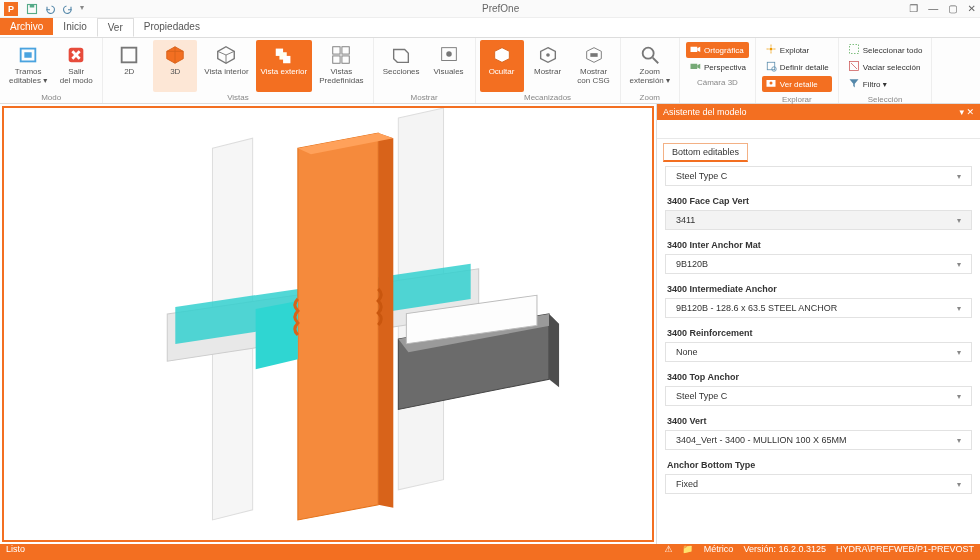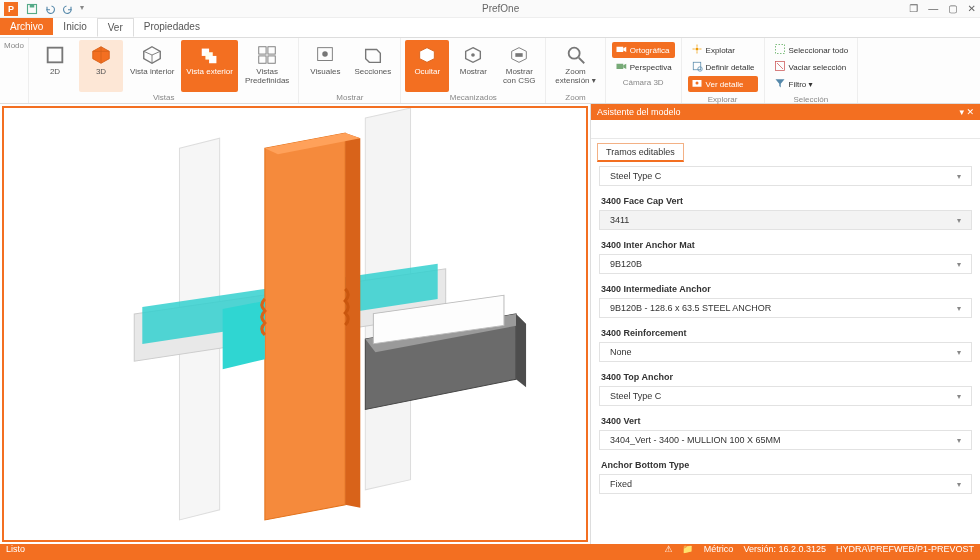--- a/index.html
+++ b/index.html
@@ -25,21 +25,21 @@
   .rlabel { font-size: 8px; text-align: center; line-height: 1.1; color: #555; margin-top: 1px; white-space: pre; }
   .rbtn.selected .rlabel { color: #fff; }
   .rgroup-label { text-align: center; font-size: 8px; color: #888; padding: 1px 0; }
   .rlist { display: flex; flex-direction: column; gap: 1px; padding: 2px; }
   .rline { display: flex; align-items: center; gap: 3px; font-size: 8px; padding: 1px 3px; cursor: pointer; border-radius: 2px; }
   .rline.sel { background: #f36f21; color: #fff; }
   .rline svg { width: 12px; height: 12px; }
   .workarea { display: flex; height: calc(560px - 18px - 20px - 66px - 16px); }
   .viewport { flex: 1; border: 2px solid #f36f21; margin: 2px; position: relative; background: #fff; }
   .viewport svg { width: 100%; height: 100%; }
-  .panel { width: 390px; display: flex; flex-direction: column; border-left: 1px solid #ddd; }
+  .panel { width: 324px; display: flex; flex-direction: column; border-left: 1px solid #ddd; }
   .panel-head { background: #f36f21; color: #fff; font-size: 9px; padding: 3px 6px; display: flex; justify-content: space-between; }
   .panel-sub { border-bottom: 1px solid #e8e8e8; padding: 4px 6px; font-size: 9px; color: #555; }
   .panel-tab { display: inline-block; padding: 3px 8px; border: 1px solid #f3b185; border-bottom: 2px solid #f36f21; font-size: 9px; background: #fff; }
   .panel-body { flex: 1; overflow-y: auto; padding: 4px 8px; }
   .prop { margin-bottom: 6px; }
   .prop-label { font-size: 9px; font-weight: 600; color: #333; padding: 4px 2px; }
   .prop-select { border: 1px solid #e2e2e2; padding: 4px 10px; font-size: 9px; color: #333; display: flex; justify-content: space-between; align-items: center; background: #fff; cursor: pointer; }
   .prop-select.hl { background: #f3f3f3; }
   .caret { color: #888; font-size: 8px; }
   .statusbar { height: 16px; background: #f36f21; color: #fff; font-size: 9px; display: flex; align-items: flex-start; justify-content: space-between; padding: 0 6px; }
@@ -76,20 +76,42 @@
 
 <div class="menutabs">
   <div class="menutab file">Archivo</div>
   <div class="menutab">Inicio</div>
   <div class="menutab active">Ver</div>
   <div class="menutab">Propiedades</div>
 </div>
 
 <div class="ribbon" id="ribbon">
     <div class="rgroup">
+      <div class="rrow">
+        <div class="rbtn">
+          <div class="ricon">
+            <svg viewBox="0 0 24 24">
+              <rect x="4" y="5" width="16" height="14" fill="none" stroke="#4aa3df" stroke-width="2"></rect>
+              <rect x="8" y="9" width="8" height="6" fill="#4aa3df"></rect>
+            </svg>
+          </div>
+          <div class="rlabel">Tramos
+editables ▾</div>
+        </div>
+        <div class="rbtn">
+          <div class="ricon">
+            <svg viewBox="0 0 24 24">
+              <rect x="4" y="4" width="16" height="16" rx="3" fill="#e74c3c"></rect>
+              <path d="M8 8 L16 16 M16 8 L8 16" stroke="#fff" stroke-width="3"></path>
+            </svg>
+          </div>
+          <div class="rlabel">Salir
+del modo</div>
+        </div>
+      </div>
       <div class="rgroup-label">Modo</div>
     </div>
     <div class="rgroup">
       <div class="rrow">
         <div class="rbtn">
           <div class="ricon">
             <svg viewBox="0 0 24 24">
               <rect x="4" y="4" width="16" height="16" fill="none" stroke="#777" stroke-width="2"></rect>
             </svg>
           </div>
@@ -135,33 +157,33 @@
 Predefinidas</div>
         </div>
       </div>
       <div class="rgroup-label">Vistas</div>
     </div>
     <div class="rgroup">
       <div class="rrow">
         <div class="rbtn">
           <div class="ricon">
             <svg viewBox="0 0 24 24">
+              <path d="M4 6 L16 6 L20 10 L20 20 L8 20 L4 16 Z" fill="none" stroke="#777" stroke-width="1.5"></path>
+            </svg>
+          </div>
+          <div class="rlabel">Secciones</div>
+        </div>
+        <div class="rbtn">
+          <div class="ricon">
+            <svg viewBox="0 0 24 24">
               <rect x="4" y="4" width="16" height="14" fill="none" stroke="#777"></rect>
               <circle cx="12" cy="11" r="3" fill="#777"></circle>
             </svg>
           </div>
           <div class="rlabel">Visuales</div>
-        </div>
-        <div class="rbtn">
-          <div class="ricon">
-            <svg viewBox="0 0 24 24">
-              <path d="M4 6 L16 6 L20 10 L20 20 L8 20 L4 16 Z" fill="none" stroke="#777" stroke-width="1.5"></path>
-            </svg>
-          </div>
-          <div class="rlabel">Secciones</div>
         </div>
       </div>
       <div class="rgroup-label">Mostrar</div>
     </div>
     <div class="rgroup">
       <div class="rrow">
         <div class="rbtn selected">
           <div class="ricon">
             <svg viewBox="0 0 24 24">
               <path d="M12 4 L20 8 L20 16 L12 20 L4 16 L4 8 Z" fill="#fff" stroke="#d8631a"></path>
@@ -303,21 +325,21 @@
     </svg>
   </div>
 
   <div class="panel">
     <div class="panel-head">
       <span>Asistente del modelo</span>
       <span>▾ ✕</span>
     </div>
     <div class="panel-sub">&nbsp;</div>
     <div style="padding:4px 6px 0;">
-      <span class="panel-tab">Tramos editables</span>
+      <span class="panel-tab">Bottom editables</span>
     </div>
     <div class="panel-body" id="panel-body">
         <div class="prop">
           <div class="prop-select">
             <span>Steel Type C</span>
             <span class="caret">▾</span>
           </div>
         </div>
         <div class="prop">
           <div class="prop-label">3400 Face Cap Vert</div>

